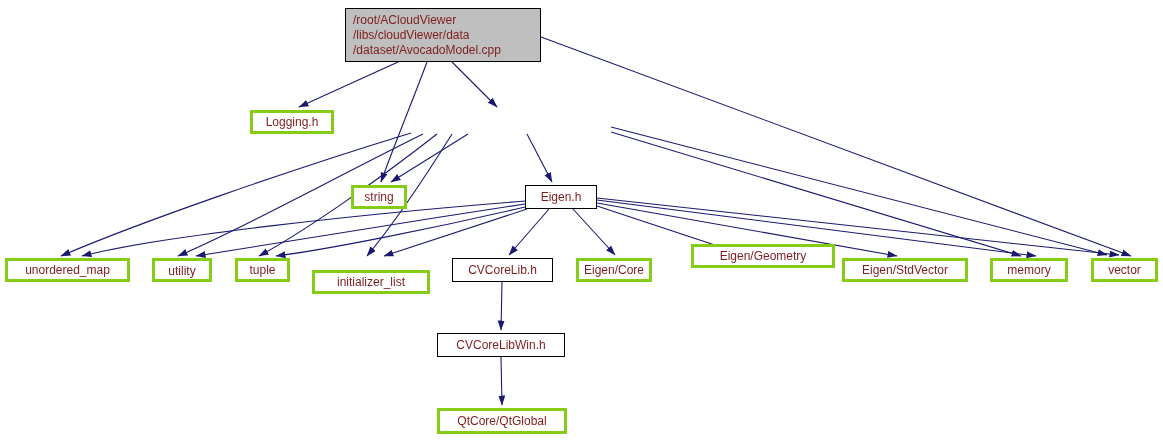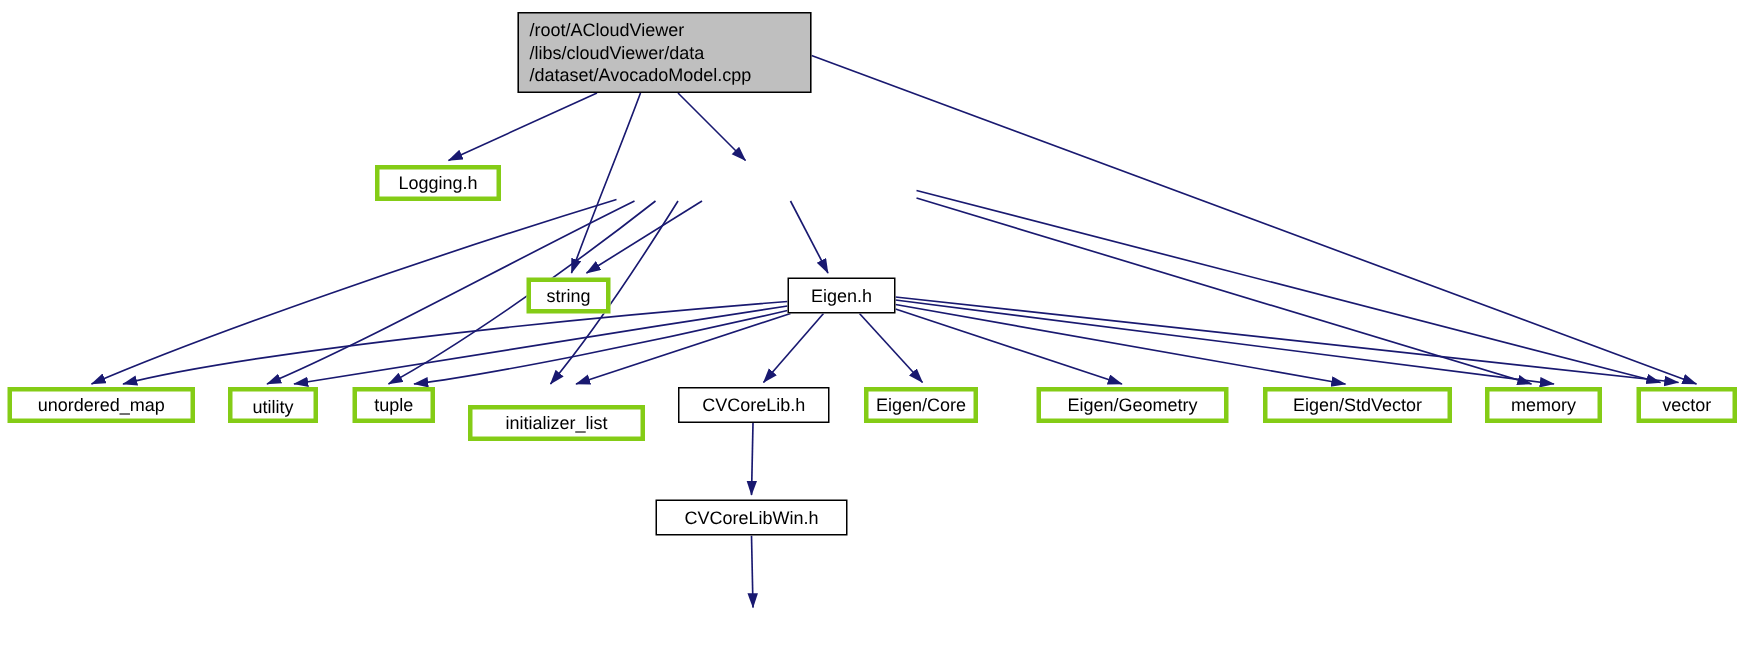--- a/index.html
+++ b/index.html
@@ -23,21 +23,21 @@
   }
   .node {
     position: absolute;
     box-sizing: border-box;
     background: #ffffff;
     display: flex;
     flex-direction: column;
     align-items: center;
     justify-content: center;
     font-size: 12px;
-    color: #000000;
+    color: #7f1d1d;
     z-index: 2;
     line-height: 15px;
     white-space: nowrap;
   }
   .node.plain {
     border: 3px solid #84cc16;
   }
   .node.linked {
     border: 1px solid #000000;
     cursor: pointer;
@@ -114,28 +114,31 @@
     </div>
     <div class="node plain" style="left: 312px; top: 258px; width: 118px; height: 24px; margin-top: 12px;">
       <div class="nline">initializer_list</div>
     </div>
     <div class="node linked" style="left: 452px; top: 258px; width: 101px; height: 24px;">
       <div class="nline">CVCoreLib.h</div>
     </div>
     <div class="node plain" style="left: 576px; top: 258px; width: 76px; height: 24px;">
       <div class="nline">Eigen/Core</div>
     </div>
-    <div class="node plain" style="left: 691px; top: 258px; width: 128px; height: 24px;">
+    <div class="node plain" style="left: 691px; top: 244px; width: 144px; height: 24px;">
       <div class="nline">Eigen/Geometry</div>
     </div>
     <div class="node plain" style="left: 842px; top: 258px; width: 126px; height: 24px;">
       <div class="nline">Eigen/StdVector</div>
     </div>
     <div class="node plain" style="left: 990px; top: 258px; width: 78px; height: 24px;">
       <div class="nline">memory</div>
     </div>
     <div class="node plain" style="left: 1091px; top: 258px; width: 67px; height: 24px;">
       <div class="nline">vector</div>
     </div>
     <div class="node linked" style="left: 437px; top: 333px; width: 128px; height: 24px;">
       <div class="nline">CVCoreLibWin.h</div>
     </div>
+    <div class="node plain" style="left: 437px; top: 408px; width: 130px; height: 26px;">
+      <div class="nline">QtCore/QtGlobal</div>
+    </div>
   </div>
 
 </body></html>

